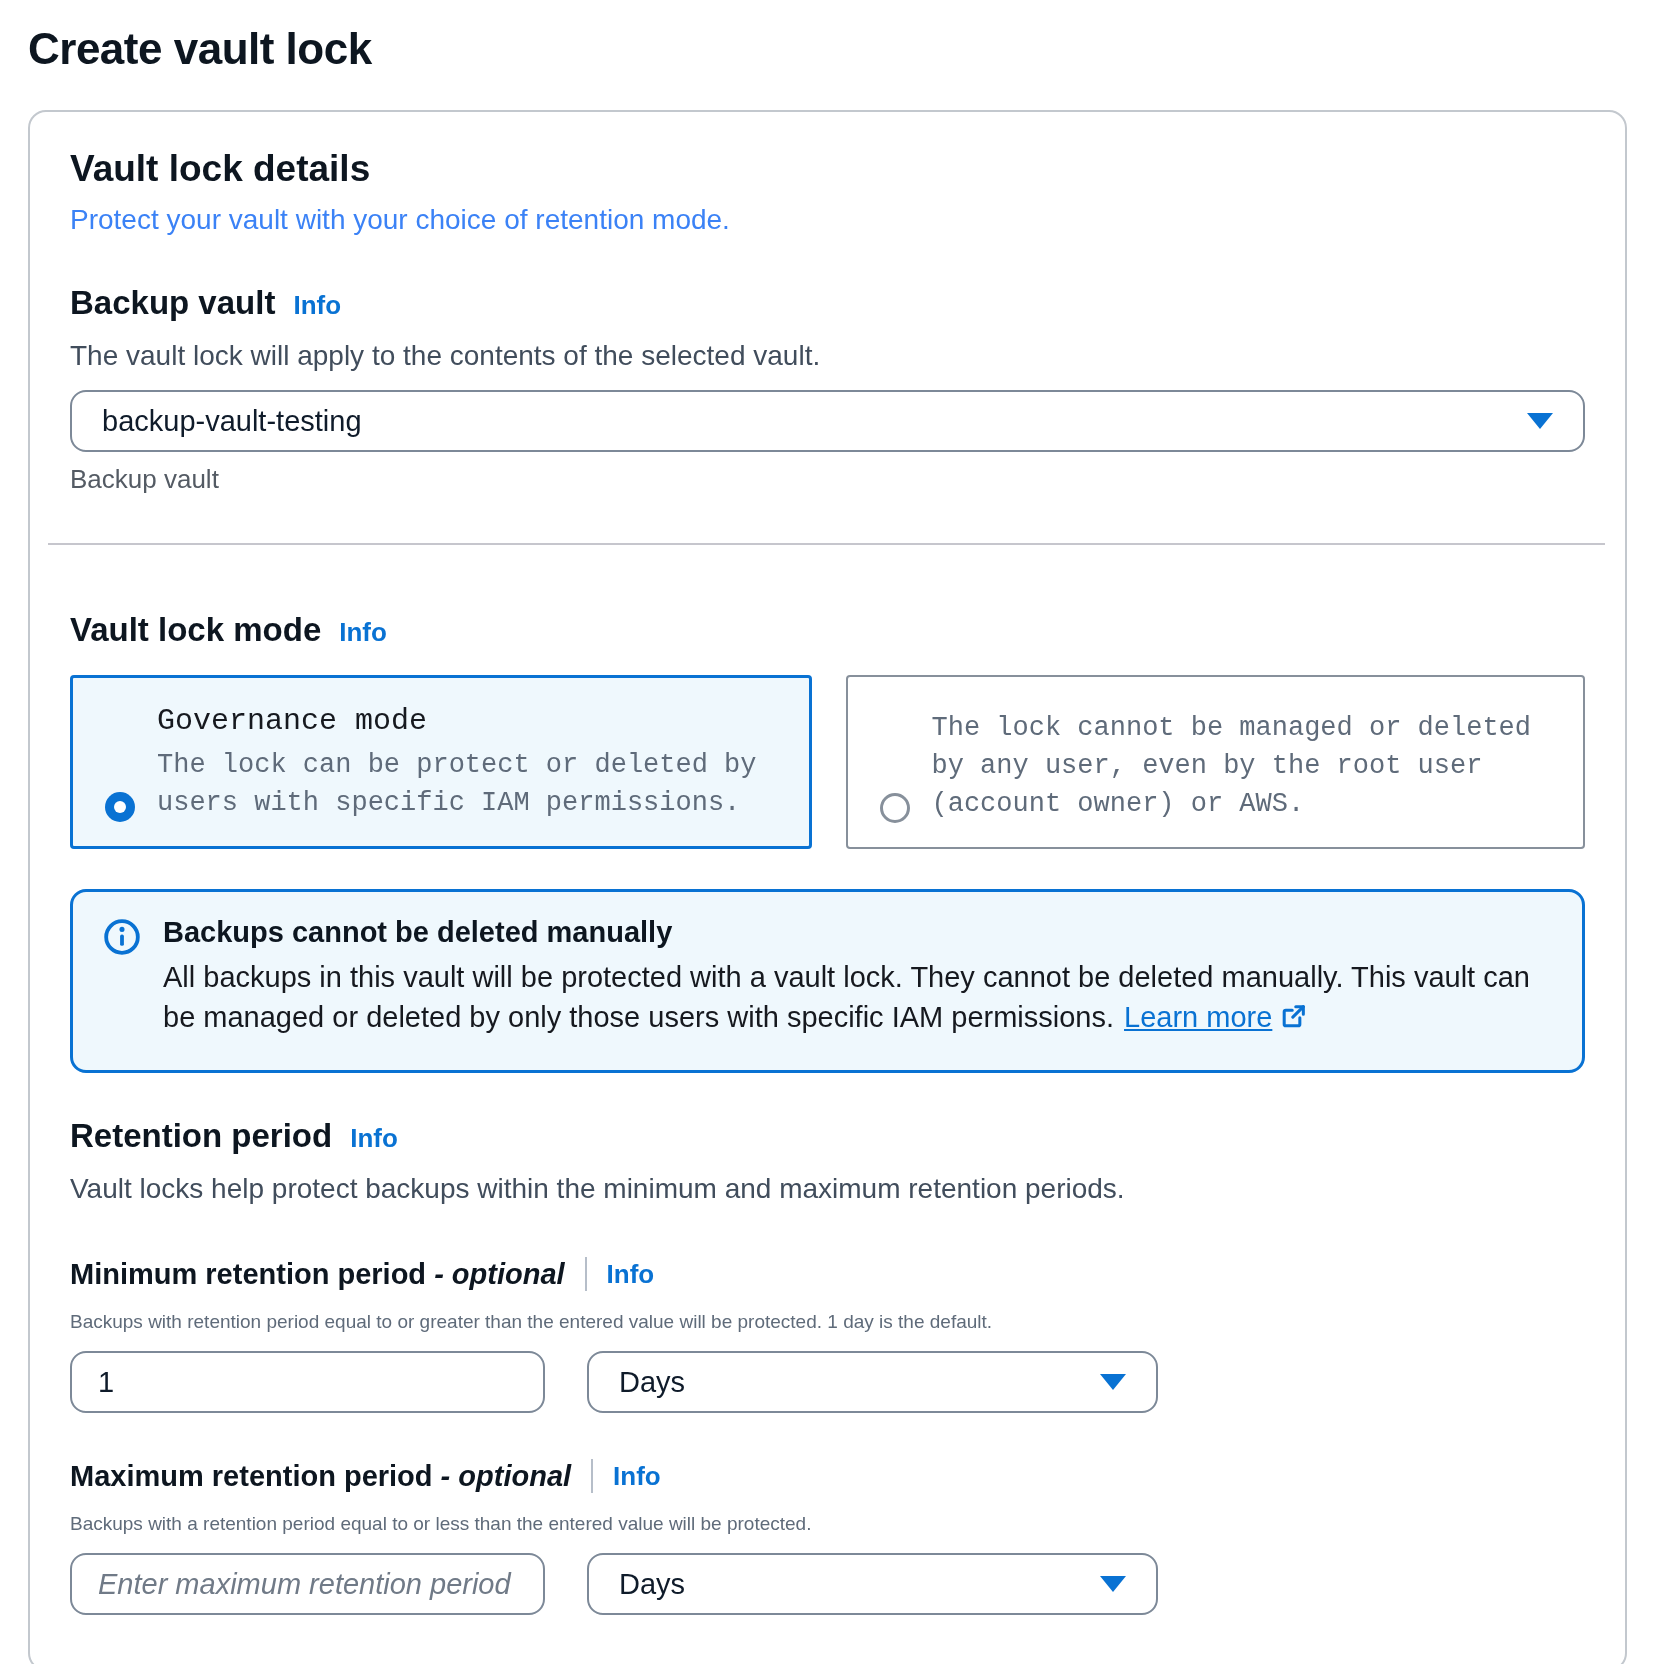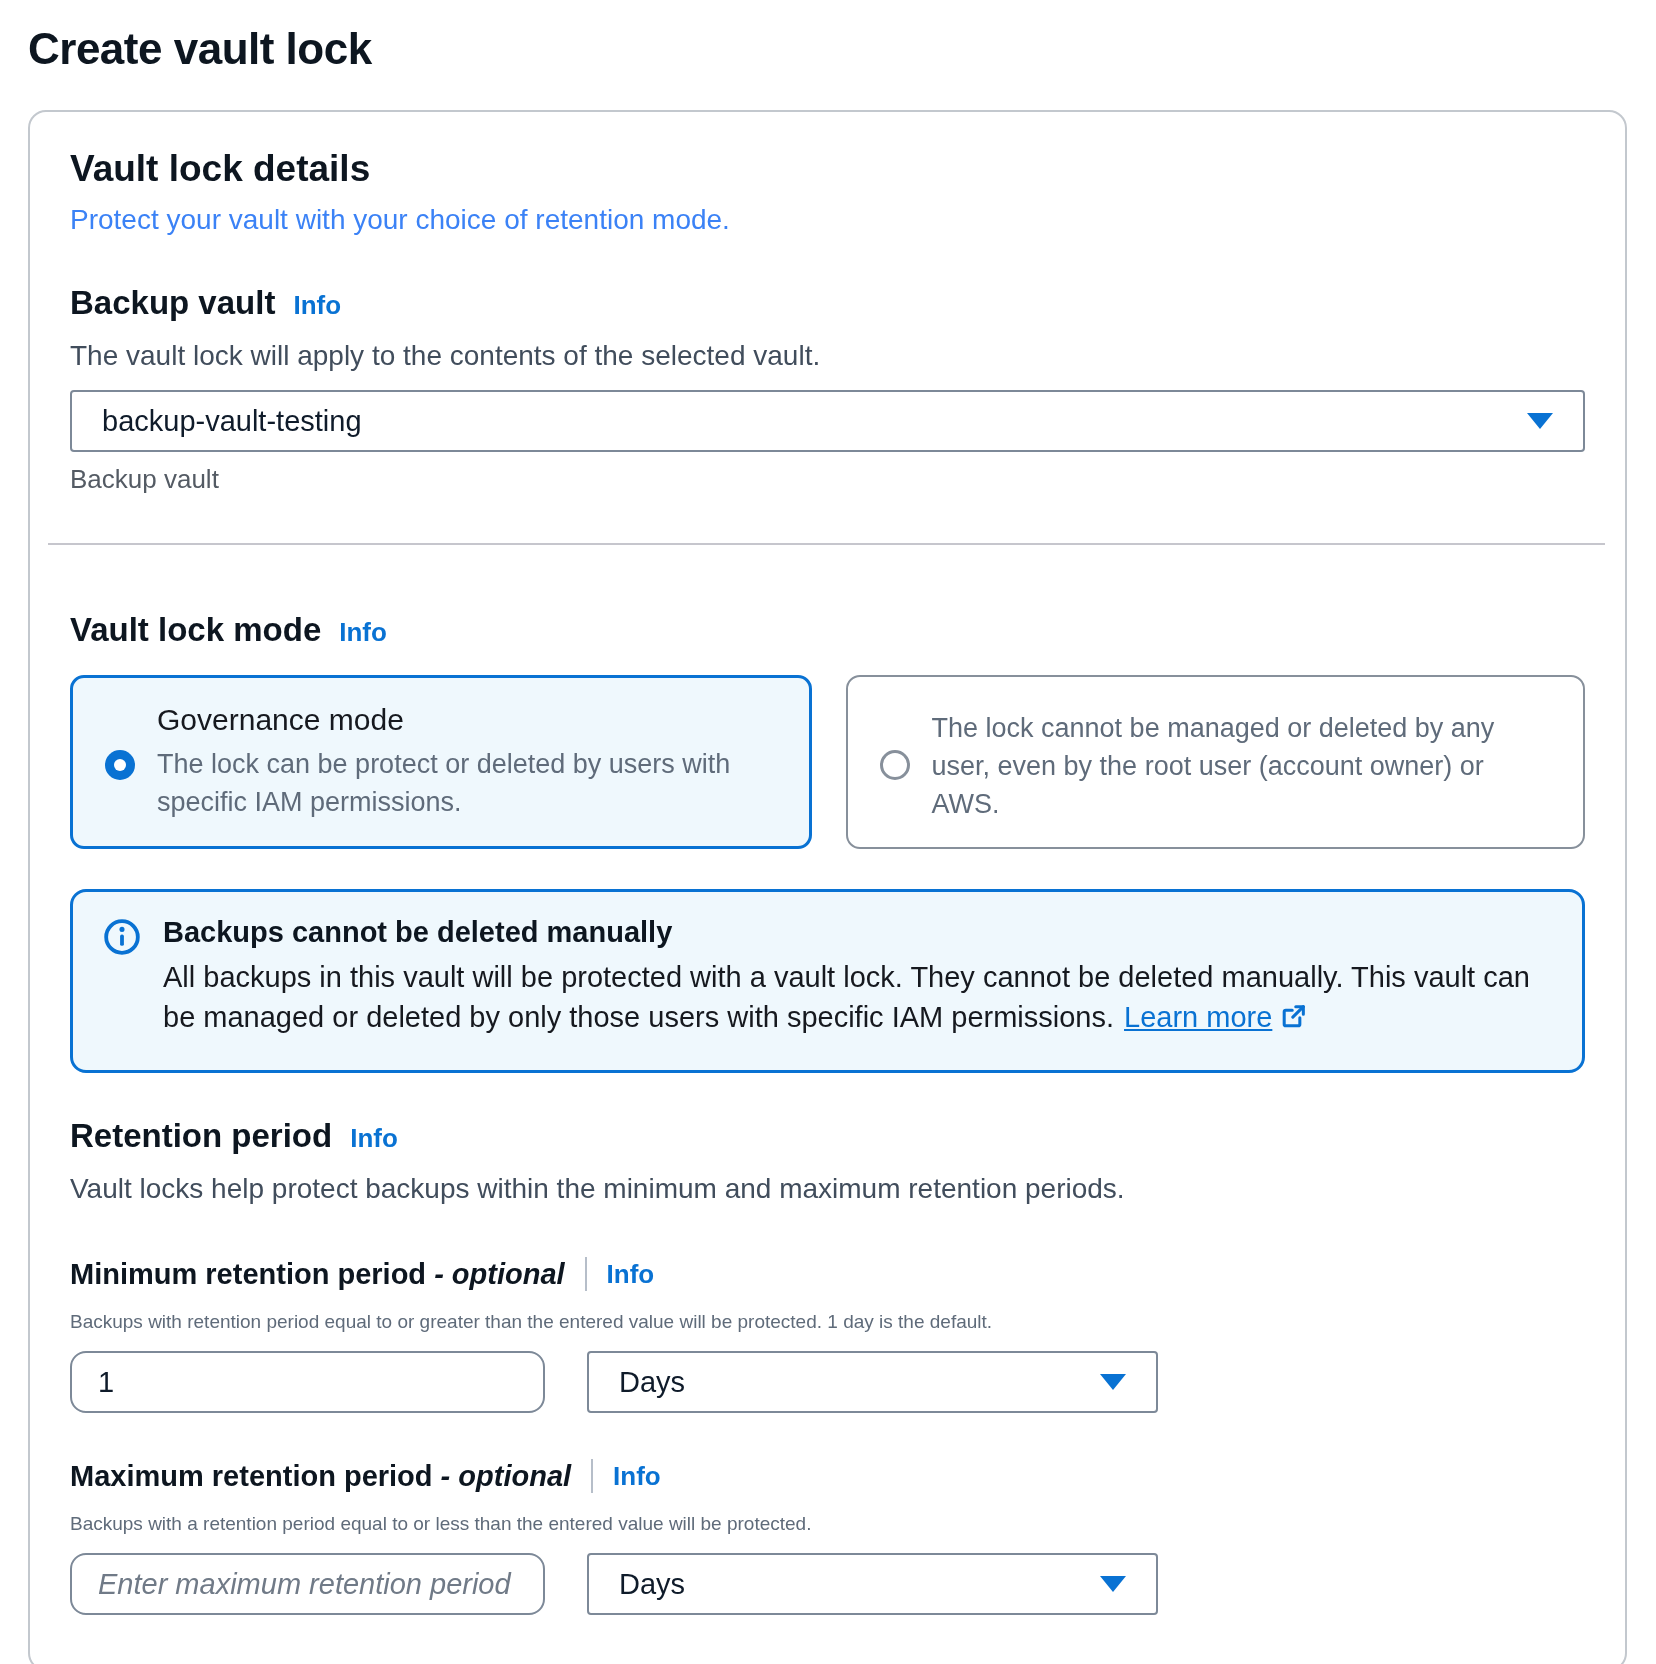--- a/index.html
+++ b/index.html
@@ -12,31 +12,31 @@
     padding:36px 40px 54px 40px; }
 
   .panel-title { font-size:37px; font-weight:bold; color:#0d1620; }
   .panel-desc { font-size:28px; color:#3b82f6; margin-top:14px; }
 
   .field-head { display:flex; align-items:baseline; margin-top:48px; }
   .field-head h3 { font-size:33px; font-weight:bold; color:#0d1620; }
   .info-link { font-size:26px; font-weight:bold; color:#0972d3; margin-left:18px; text-decoration:none; cursor:pointer; }
   .section-desc { font-size:28px; color:#414d5c; margin-top:18px; }
 
-  .select-control { margin-top:18px; height:62px; border:2px solid #7d8998; border-radius:4px;
+  .select-control { margin-top:18px; height:62px; border:2px solid #7d8998; border-radius:16px;
     display:flex; align-items:center; padding:0 30px; cursor:pointer; background:#fff; }
   .select-control .value { font-size:29px; color:#0f1b2a; flex:1; }
   .caret { width:0; height:0; border-left:13px solid transparent; border-right:13px solid transparent;
     border-top:16px solid #0972d3; margin-left:16px; }
   .helper { font-size:26px; color:#545b64; margin-top:12px; }
 
   .divider { height:2px; background:#c6c6cd; margin:48px -20px 0 -22px; }
 
   .tiles { display:flex; gap:34px; margin-top:26px; }
-  .tile { flex:1; border-radius:14px; padding:24px 30px 24px 32px; display:flex; align-items:center; min-height:144px; cursor:pointer; }
+  .tile { flex:1; border-radius:4px; padding:24px 30px 24px 32px; display:flex; align-items:flex-end; min-height:144px; cursor:pointer;font-family:Liberation Mono, monospace; }
   .tile.selected { border:3px solid #0972d3; background:#eff8fd; }
   .tile.unselected { border:2px solid #87909b; background:#fff; }
   .radio { width:30px; height:30px; border-radius:50%; margin-top:6px; flex:0 0 auto; }
   .radio.on { background:#0972d3; position:relative; }
   .radio.on::after { content:""; position:absolute; left:9px; top:9px; width:12px; height:12px; border-radius:50%; background:#fff; }
   .radio.off { border:3px solid #87909b; background:#fff; }
   .tile-text { margin-left:22px; }
   .tile-title { font-size:30px; color:#16191f; }
   .tile-desc { font-size:27px; color:#5f6b7a; margin-top:8px; line-height:38px; }
 

